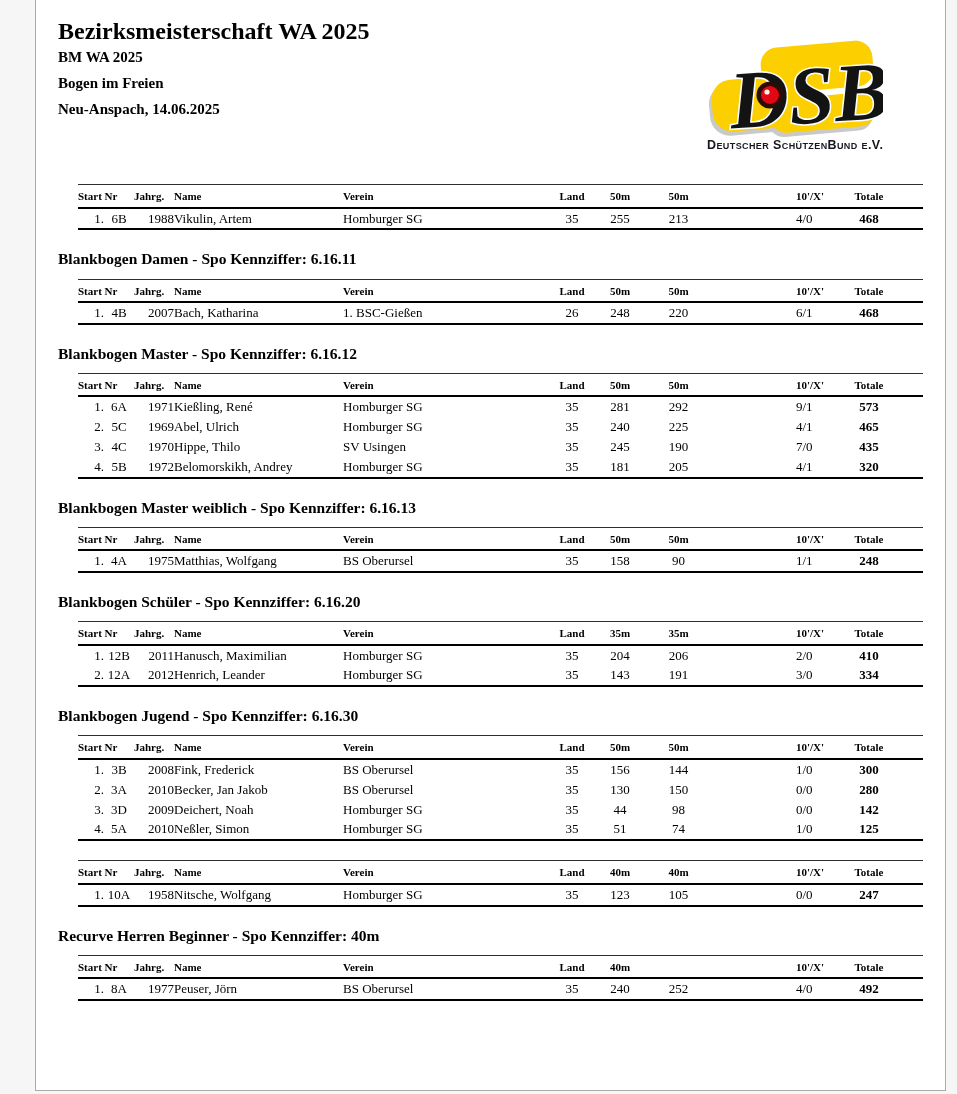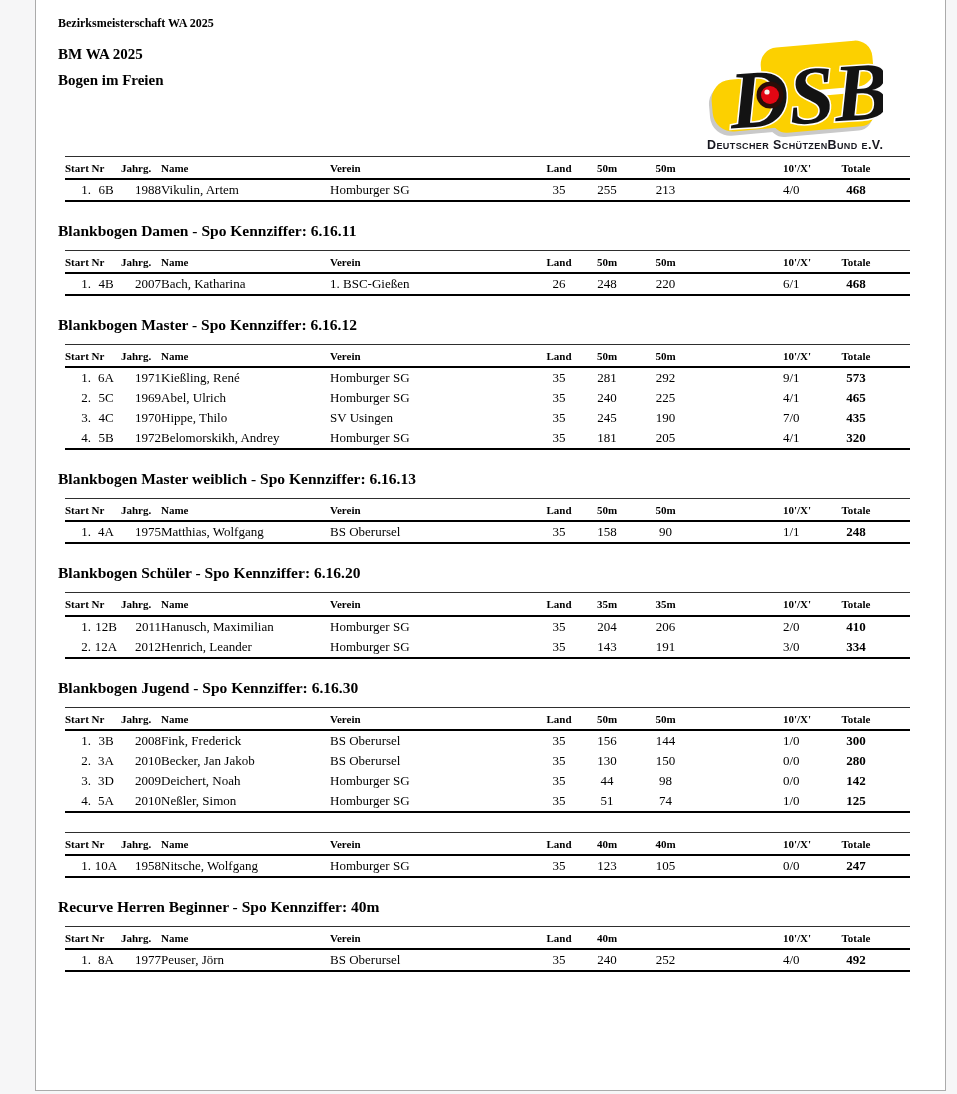--- a/index.html
+++ b/index.html
@@ -9,35 +9,35 @@
     font-family:"Liberation Serif","DejaVu Serif",serif;
   }
   .sheet{
     position:absolute;left:35px;top:0;width:911px;height:1091px;
     background:#ffffff;box-sizing:border-box;
     border-left:1px solid #ababab;border-right:1px solid #ababab;border-bottom:1px solid #ababab;
   }
   .content{padding:16px 28px 0 22px;position:relative;}
   
   .doc-header{margin-bottom:66px;}
-  .doc-title{font-size:12px;font-weight:bold;margin:0 0 14px 0;line-height:1.25;}
+  .doc-title{font-size:24px;font-weight:bold;margin:0 0 2px 0;line-height:1.25;}
   .doc-line{font-size:15px;font-weight:bold;margin:0 0 7px 0;line-height:1.25;}
   
   .logo{position:absolute;top:40px;right:62px;width:176px;text-align:center;}
   .logo svg{display:block;}
   .logo-caption{
     display:block;margin-top:-2px;
     font-family:"Liberation Sans","DejaVu Sans",sans-serif;
     font-variant:small-caps;font-weight:bold;font-size:12.5px;
     letter-spacing:.4px;color:#17171f;white-space:nowrap;
   }
   
   .result-section{margin:0 0 19px 0;}
   .section-title{font-size:15.5px;font-weight:bold;margin:0 0 9px 0;line-height:1.3;}
-  table.results{border-collapse:collapse;table-layout:fixed;width:845px;margin-left:7px;}
+  table.results{border-collapse:collapse;table-layout:fixed;width:845px;margin-left:20px;}
   table.results th{
     font-size:11px;font-weight:bold;padding:4px 0 3px;line-height:1.3;
     border-top:1px solid #2e2e2e;border-bottom:2px solid #000;
     overflow:hidden;white-space:nowrap;
   }
   table.results td{
     font-size:13px;padding:2px 0 1px;line-height:1.3;
     overflow:hidden;white-space:nowrap;
   }
   table.results tbody tr:last-child td{border-bottom:2px solid #000;}
@@ -57,20 +57,21 @@
 </head>
 <body>
 
 <div class="sheet">
   <div class="content">
 
     <div class="doc-header">
       <p class="doc-title">Bezirksmeisterschaft WA 2025</p>
       <p class="doc-line">BM WA 2025</p>
       <p class="doc-line">Bogen im Freien</p>
+      <p class="doc-line">Neu-Anspach, 14.06.2025</p>
     </div>
 
     <div class="logo">
       <svg width="176" height="100" viewBox="0 0 176 100" aria-hidden="true">
         <g transform="rotate(-5 88 50)">
           <rect x="4" y="34" width="104" height="52" rx="20" fill="#c9c9c9" transform="translate(-3,4)"></rect>
           <rect x="62" y="58" width="104" height="34" rx="15" fill="#c9c9c9" transform="translate(-3,4)"></rect>
           <rect x="4" y="34" width="104" height="52" rx="20" fill="#fcd000"></rect>
           <rect x="56" y="6" width="112" height="46" rx="17" fill="#fcd000"></rect>
           <rect x="62" y="58" width="104" height="34" rx="15" fill="#fcd000"></rect>

